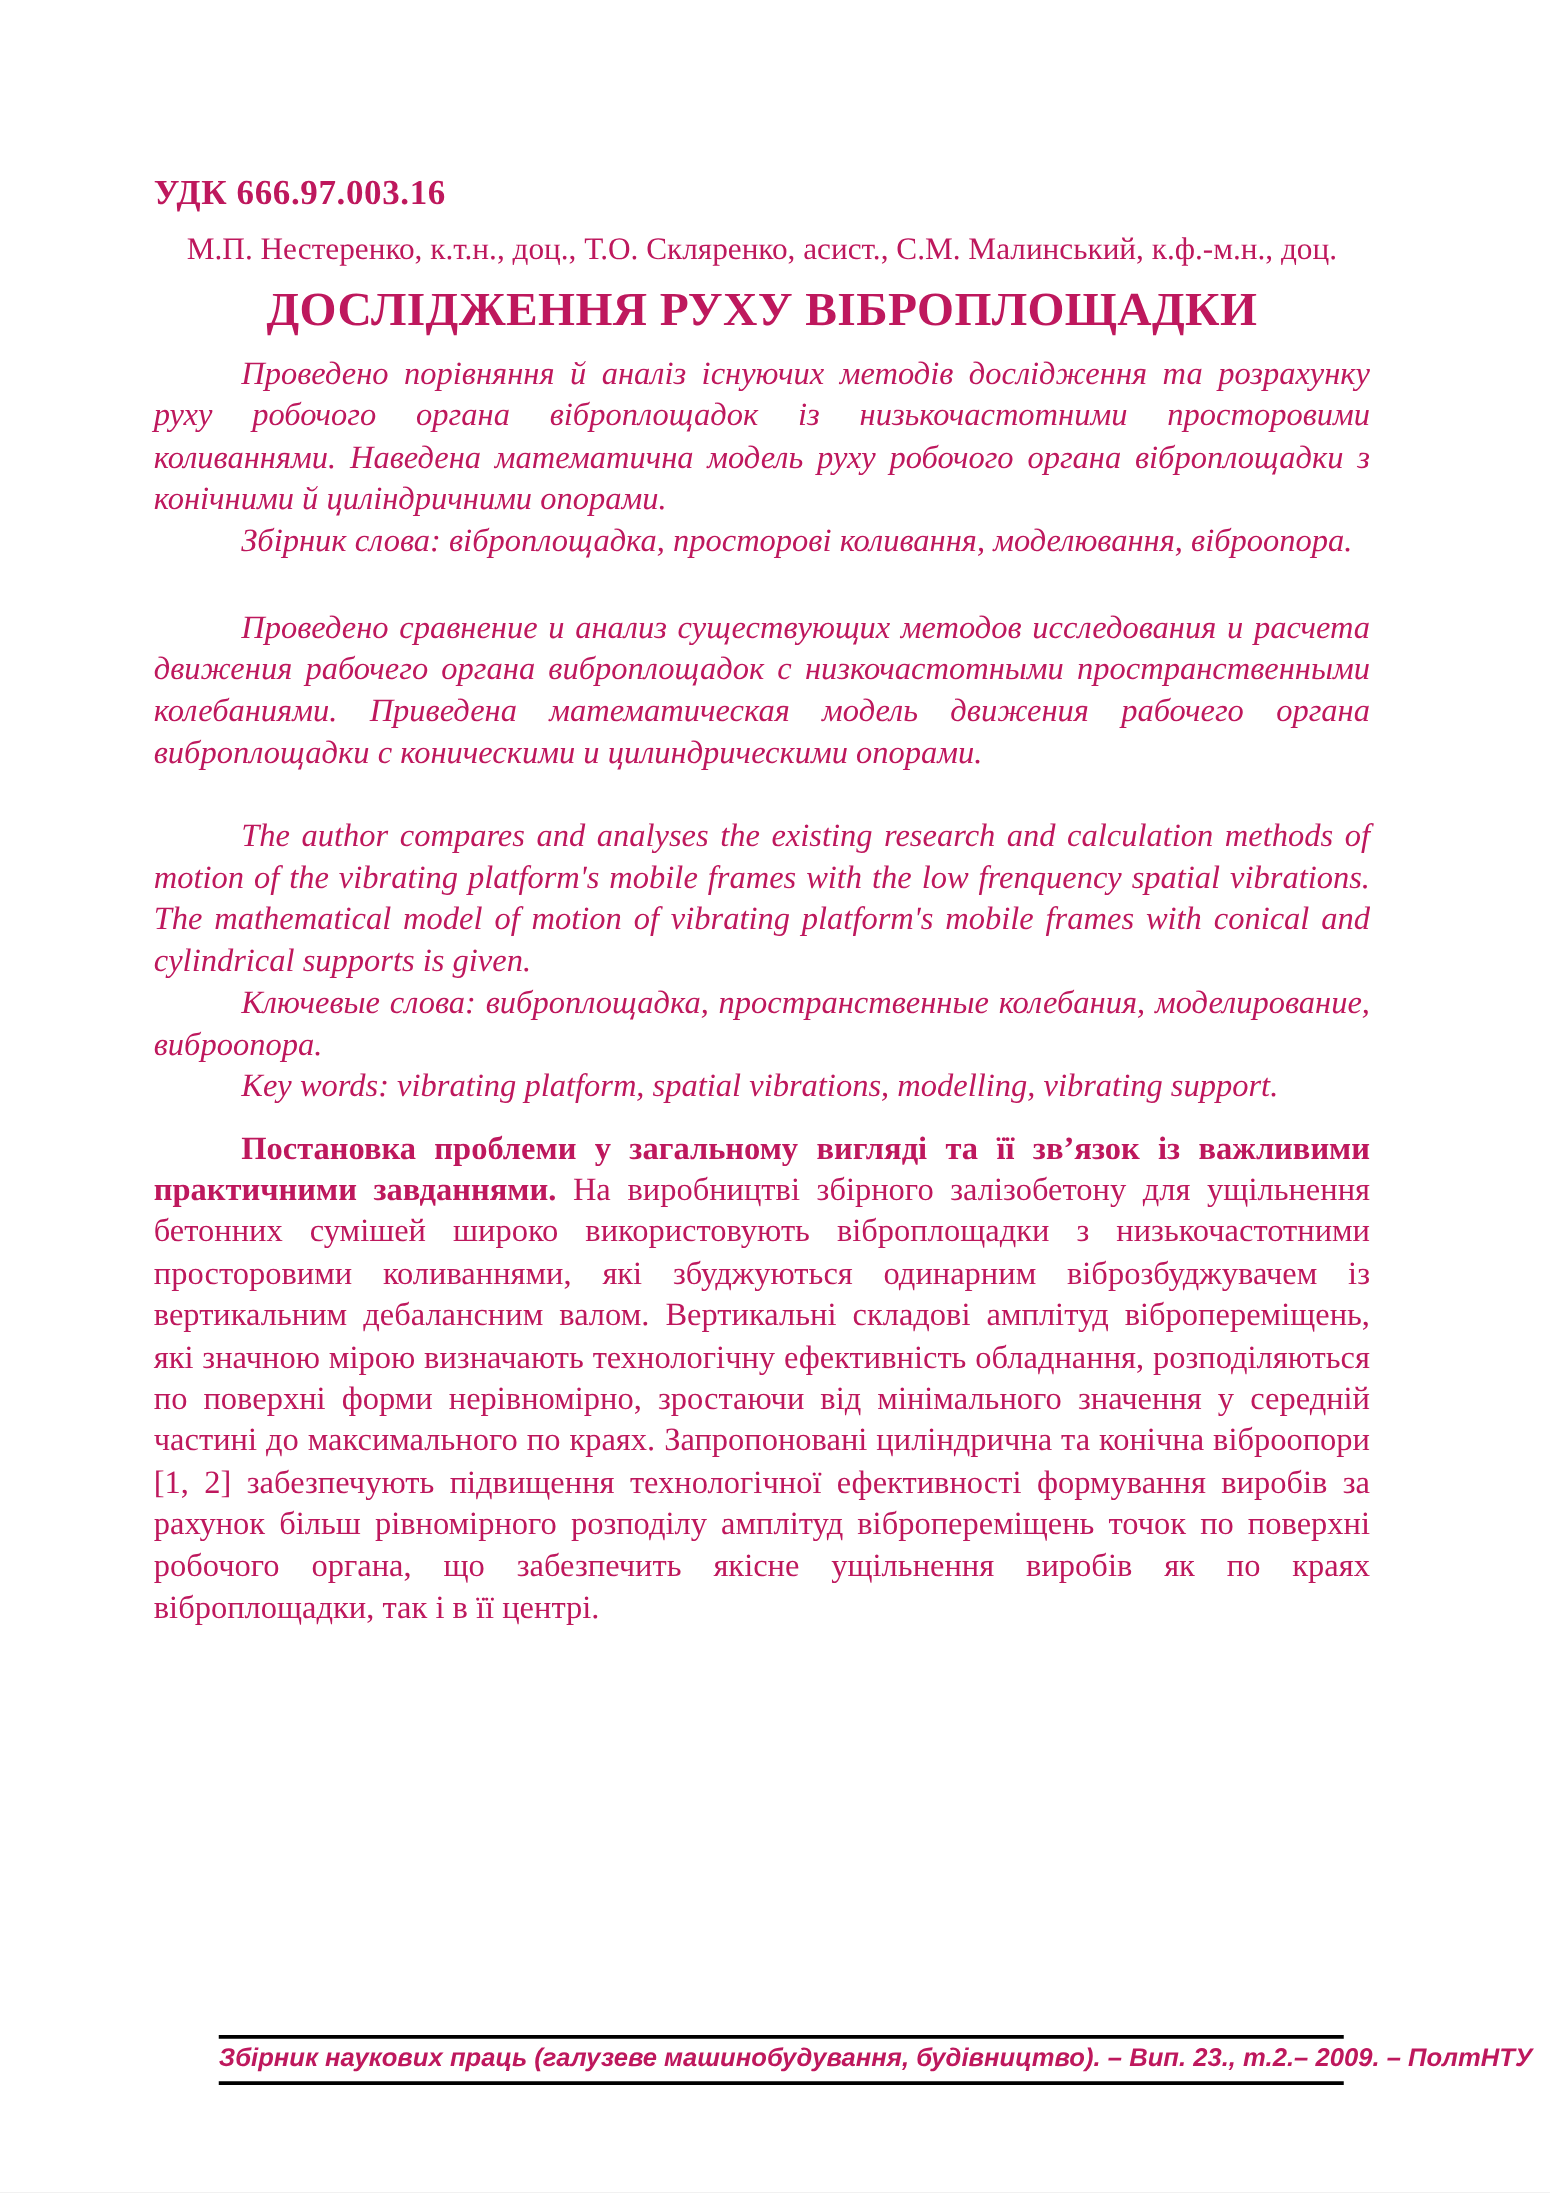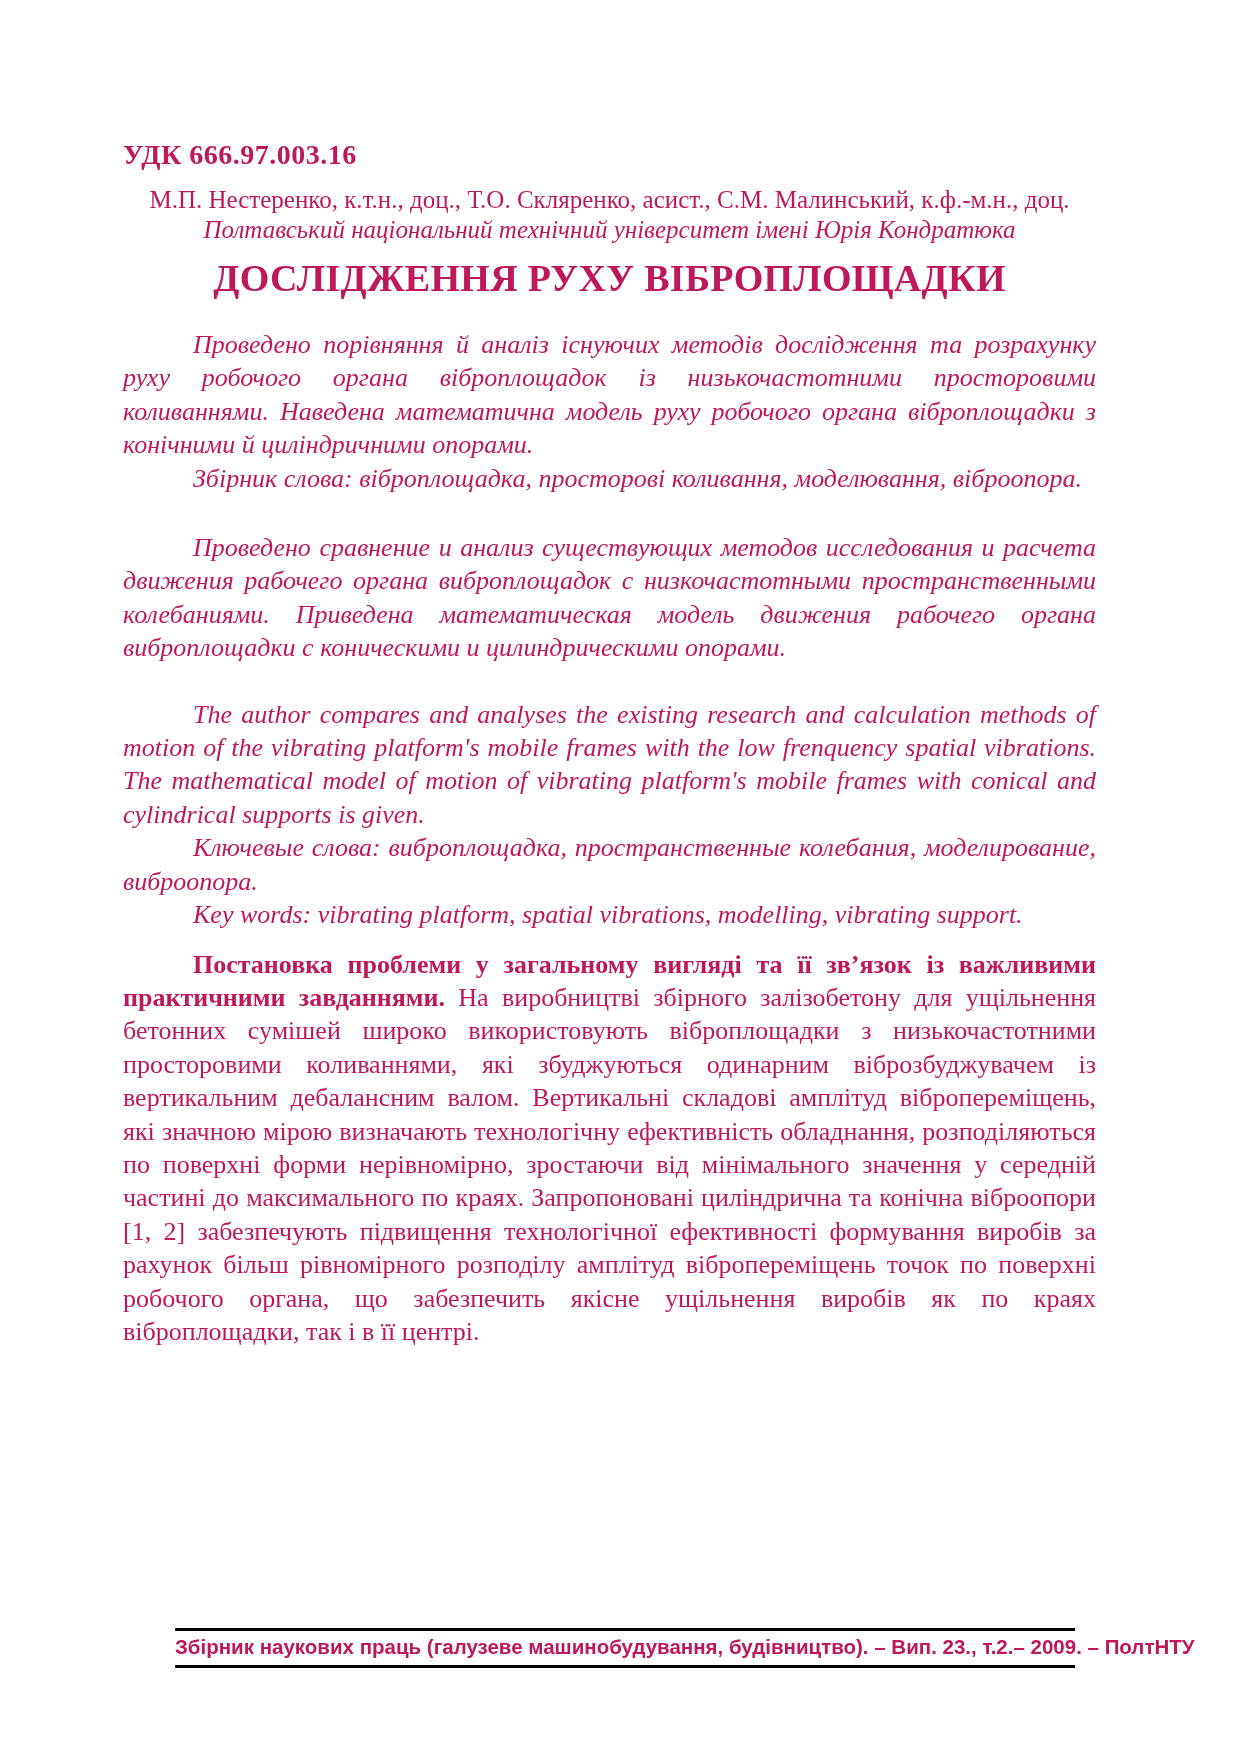--- a/index.html
+++ b/index.html
@@ -47,53 +47,53 @@
   }
   .title-line{display:block;}
   p{margin:0;}
   .abs,.body-para{
     font-size:26px;
     line-height:33.4px;
     text-align:justify;
     text-indent:70px;
   }
   .abs{font-style:italic;}
-  .abs-uk-body{margin-top:32px;}
+  .abs-uk-body{margin-top:16px;}
   .abs-ru-body{margin-top:36px;}
   .abs-en-body{margin-top:33px;}
   .body-para{margin-top:16px;}
   .footer{
     position:absolute;
     left:175px;top:1628px;
     width:900px;
     border-top:3px solid #000;
     border-bottom:3px solid #000;
     padding:4px 0 6px 0;
     text-align:center;
     background:#fff;
   }
   .footer-text{
     font-family:"Liberation Sans", sans-serif;
     font-weight:bold;
+    font-style:italic;
     font-size:20.5px;
     line-height:24px;
     white-space:nowrap;
   }
 </style>
 </head>
 <body>
 
 <div class="page">
   <div class="content">
 
     <div class="udc">УДК 666.97.003.16</div>
 
     <div class="authors">М.П. Нестеренко, к.т.н., доц., Т.О. Скляренко, асист., С.М. Малинський, к.ф.-м.н., доц.</div>
 
-    <div class="affiliation">Полтавський національний технічний університет імені Юрія Кондратюка</div>
 
     <h1 class="title">
       <span class="title-line">ДОСЛІДЖЕННЯ РУХУ ВІБРОПЛОЩАДКИ</span>
     </h1>
 
     <p class="abs abs-uk-body">Проведено порівняння й аналіз існуючих методів дослідження та розрахунку руху робочого органа віброплощадок із низькочастотними просторовими коливаннями. Наведена математична модель руху робочого органа віброплощадки з конічними й циліндричними опорами.</p>
 
     <p class="abs">Збірник слова: віброплощадка, просторові коливання, моделювання, віброопора.</p>
 
     <p class="abs abs-ru-body">Проведено сравнение и анализ существующих методов исследования и расчета движения рабочего органа виброплощадок с низкочастотными пространственными колебаниями. Приведена математическая модель движения рабочего органа виброплощадки с коническими и цилиндрическими опорами.</p>

